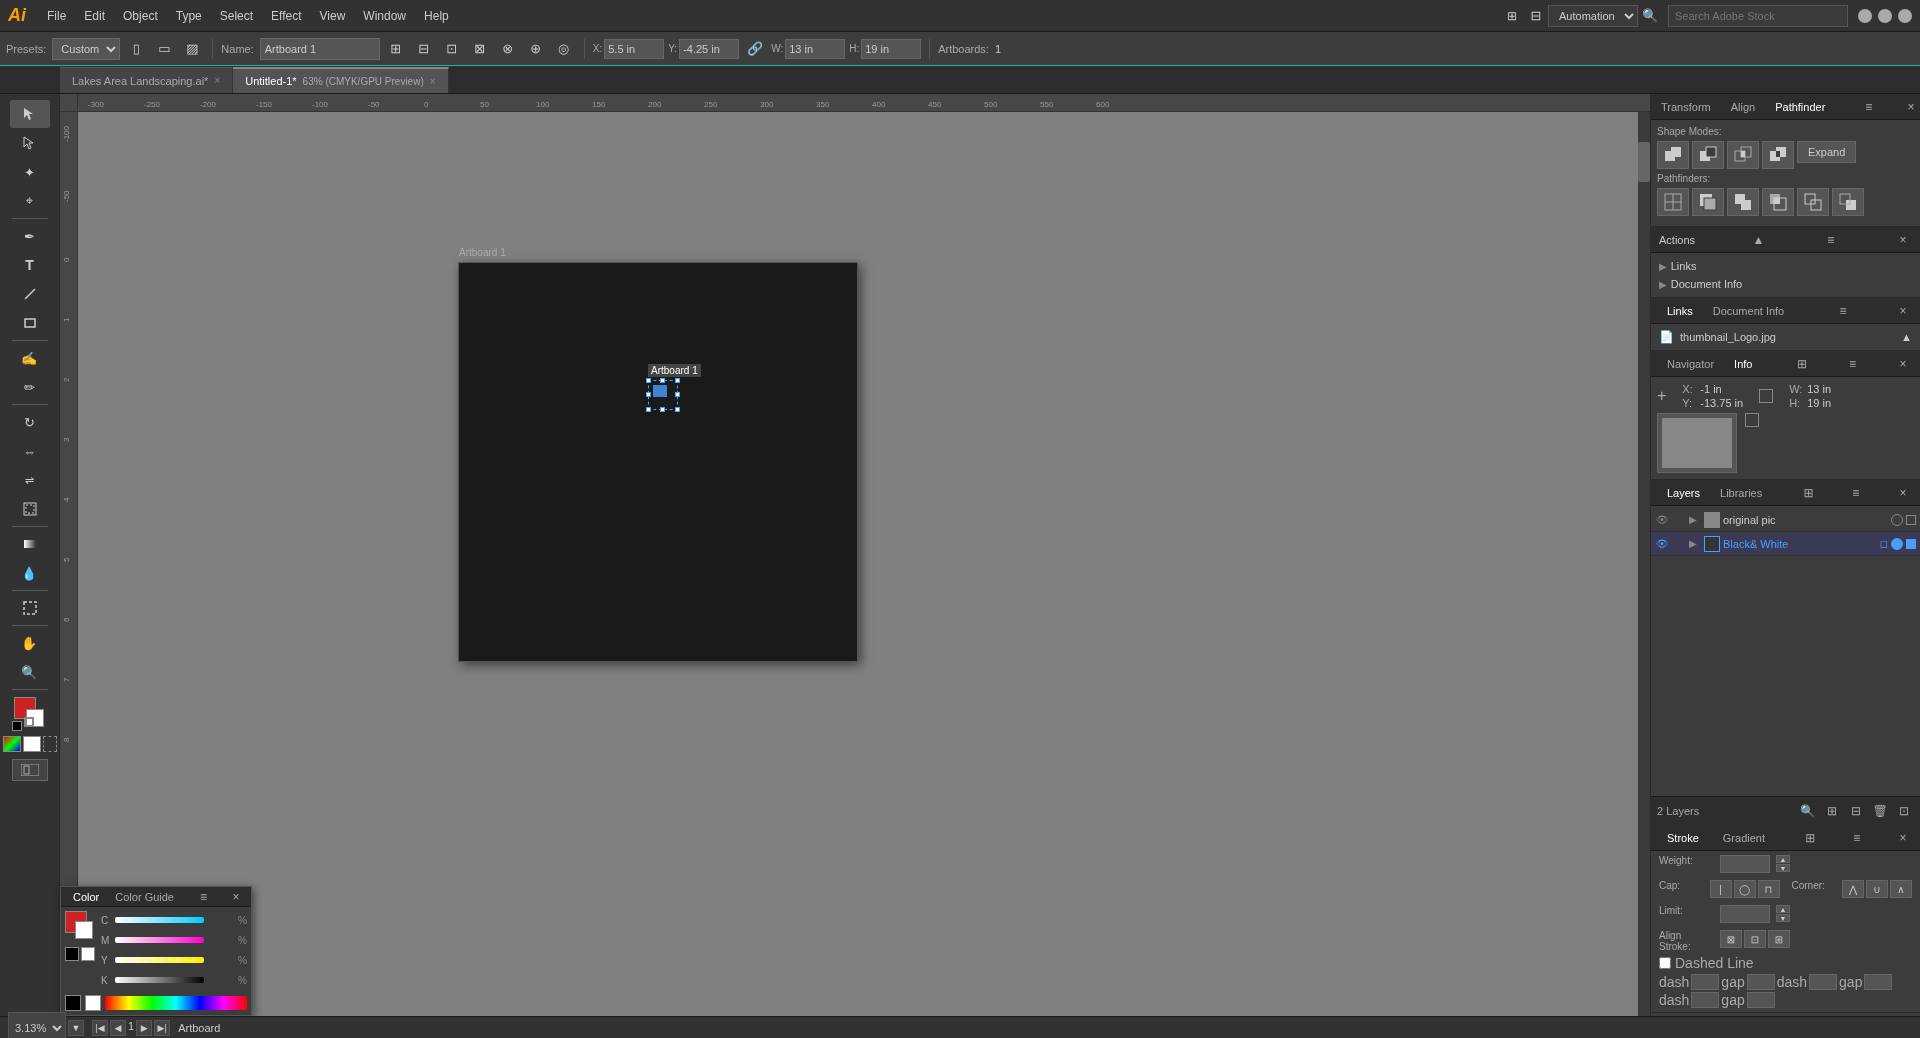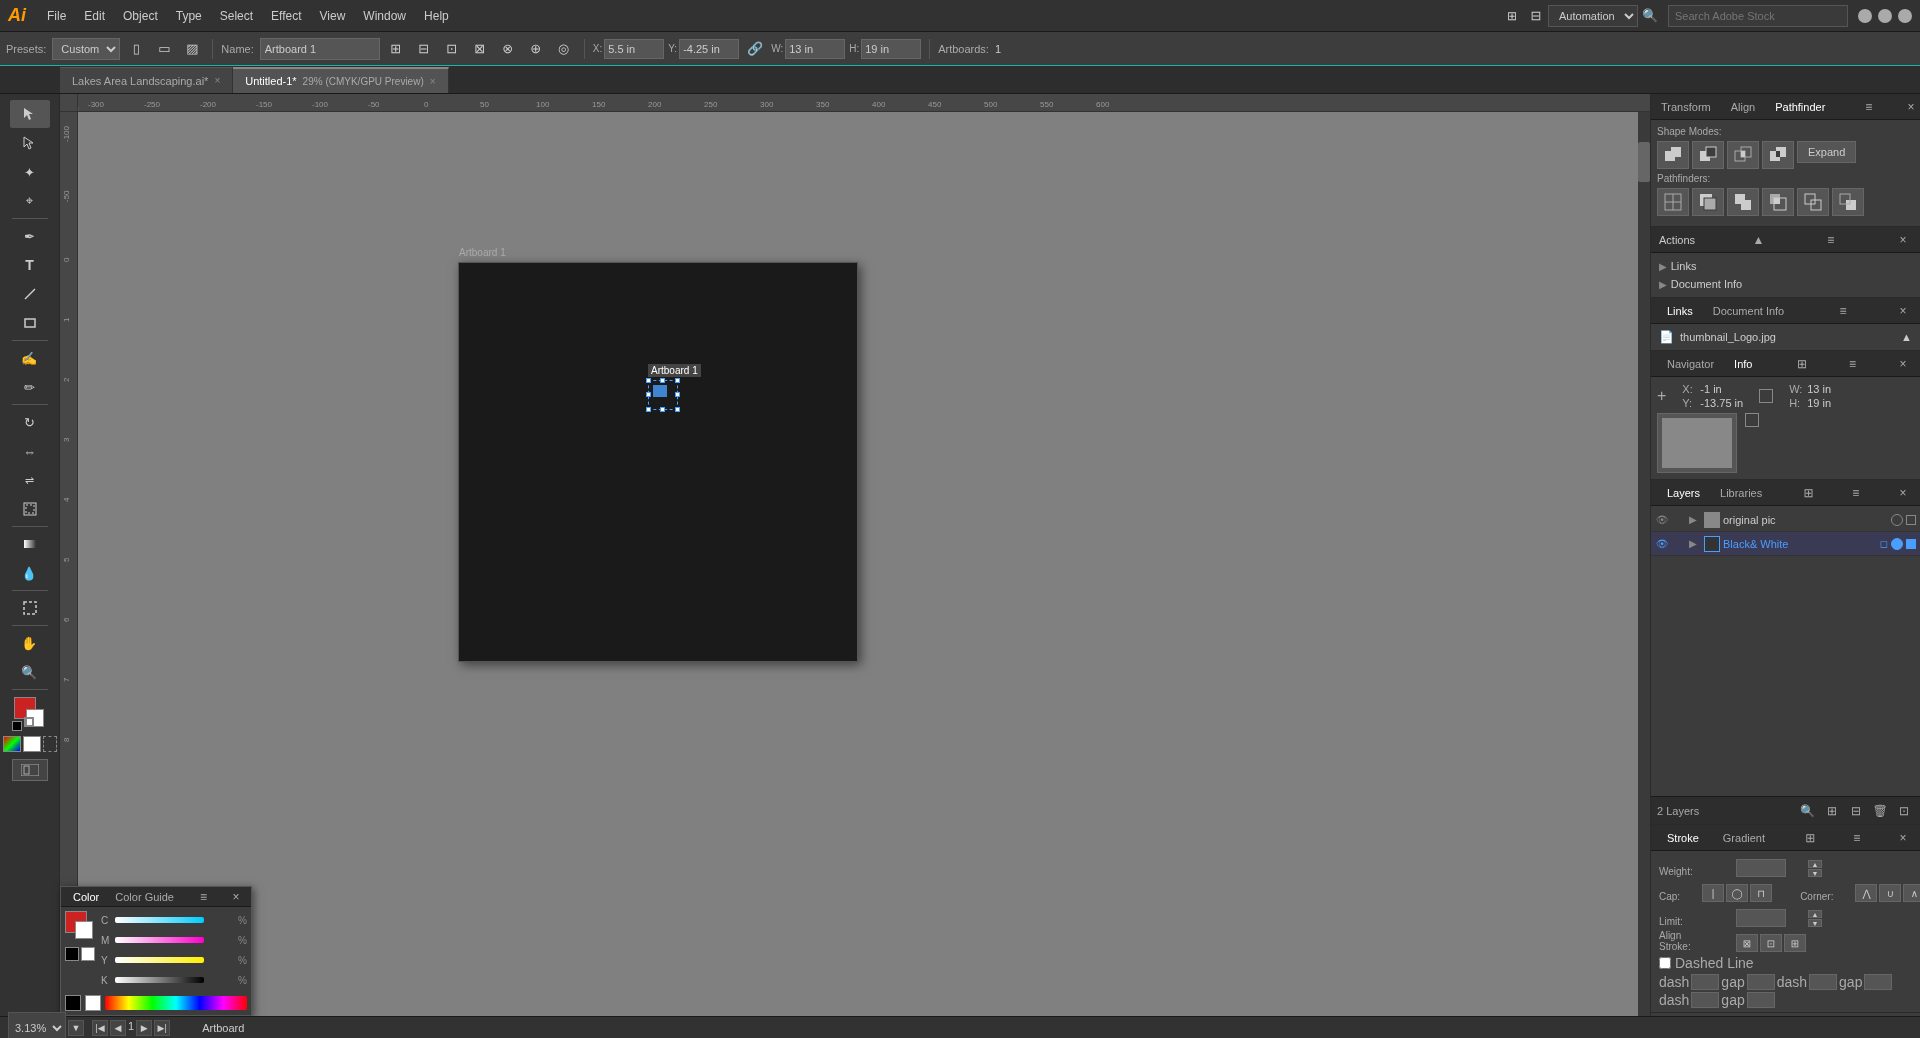--- a/index.html
+++ b/index.html
@@ -703,23 +703,23 @@
       font-size: 11px;
       cursor: pointer;
       color: #aaa;
     }
     .stroke-tab.active { color: #fff; }
     .stroke-content {
       padding: 4px 8px;
     }
     .stroke-row {
       display: flex;
-      align-items: flex-end;
+      align-items: flex-start;
       height: 22px;
-      gap: 22px;
+      gap: 6px;
       margin-bottom: 3px;
     }
     .stroke-label {
       width: 55px;
       font-size: 10px;
       color: #aaa;
     }
     .stroke-value {
       font-size: 11px;
       color: #ccc;
@@ -817,21 +817,20 @@
       display: flex;
       align-items: center;
       justify-content: center;
       font-size: 9px;
     }
     .status-page {
       color: #ccc;
     }
     .status-board-label {
       color: #ccc;
-      margin-left: 24px;
     }
 
     
     #artboards-panel {
       background: #3c3c3c;
       border-top: 1px solid #2a2a2a;
       height: 26px;
       display: flex;
       align-items: center;
       padding: 0 8px;
@@ -962,21 +961,21 @@
   <span class="options-label" style="color:#ccc;">1</span>
 </div>
 
 <div id="tab-bar">
   <div class="tab">
     <span>Lakes Area Landscaping.ai*</span>
     <span class="tab-close">×</span>
   </div>
   <div class="tab active">
     <span>Untitled-1*</span>
-    <span style="font-size:10px;color:#aaa;">29% (CMYK/GPU Preview)</span>
+    <span style="font-size:10px;color:#aaa;">63% (CMYK/GPU Preview)</span>
     <span class="tab-close">×</span>
   </div>
 </div>
 
 <div id="main-layout">
 
   <div id="left-toolbar">
     <div class="tool-btn active" title="Selection Tool">
       <svg width="16" height="16" viewBox="0 0 16 16">
           <path d="M2 2 L2 12 L5 9 L7 14 L9 13 L7 8 L11 8 Z" fill="#ccc" stroke="none"></path>

